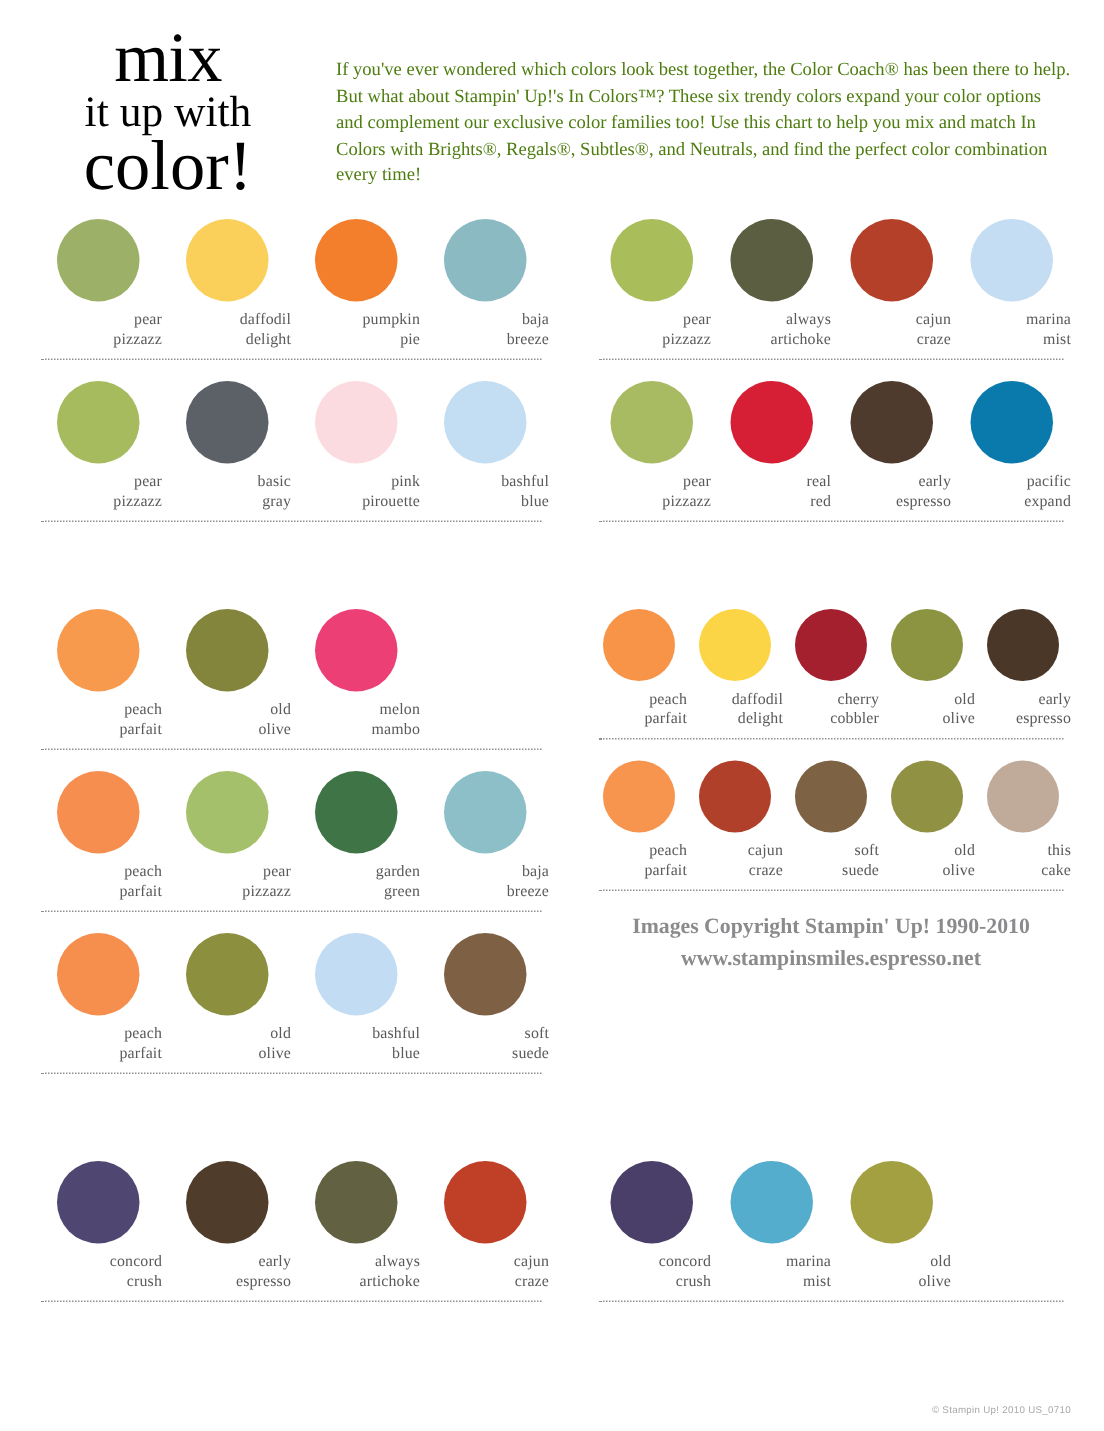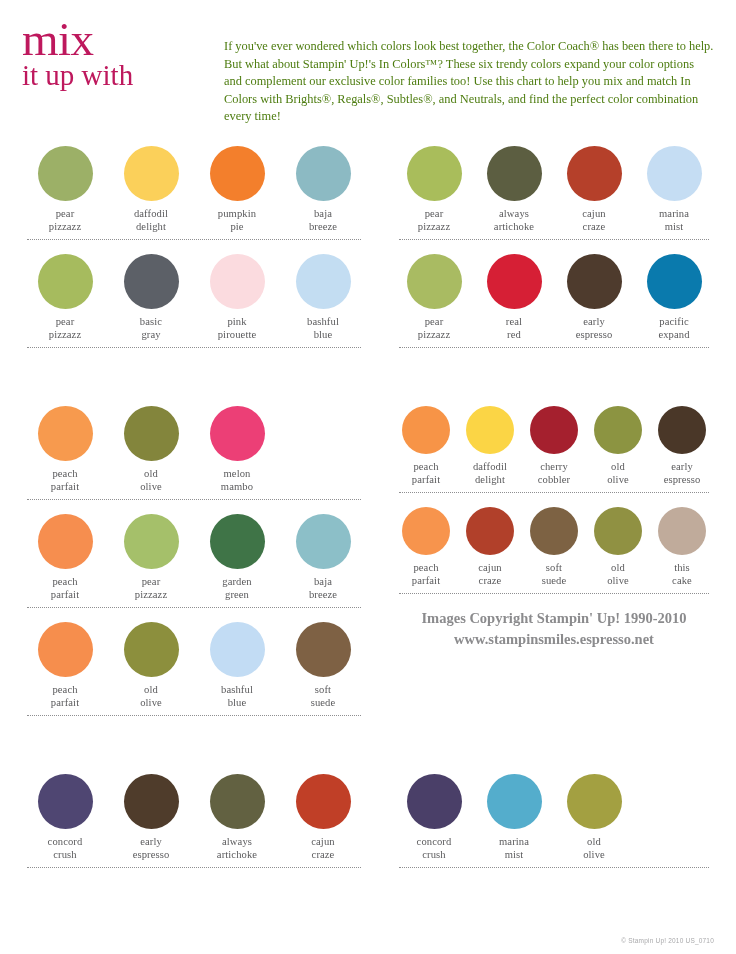--- a/index.html
+++ b/index.html
@@ -20,23 +20,23 @@
   .header {
     display: flex;
     align-items: flex-start;
     padding: 16px 22px 0 22px;
     height: 140px;
     box-sizing: border-box;
   }
   .title-block {
     width: 180px;
     flex: 0 0 180px;
-    text-align: left;
+    text-align: center;
     padding-right: 8px;
-    color: #be185d;
+    color: #000000;
     font-family: "Liberation Serif", "DejaVu Serif", serif;
     line-height: 0.92;
     padding-top: 2px;
   }
   .title-line1 {
     font-size: 47px;
     letter-spacing: -0.5px;
     display: block;
   }
   .title-line2 {
@@ -89,21 +89,21 @@
     bottom: 0;
     height: 0;
     border-bottom: 1px dotted #8f8f91;
   }
 
   .swatches {
     display: flex;
     justify-content: flex-start;
   }
   .swatch {
-    text-align: center;
+    text-align: right;
     padding-top: 6px;
   }
   .dot {
     width: 55px;
     height: 55px;
     border-radius: 50%;
     margin: 0 auto 7px auto;
     display: block;
   }
   .dot.sm {
@@ -148,20 +148,21 @@
     letter-spacing: 0.2px;
   }
 </style>
 </head>
 <body>
 
 <div class="header">
   <div class="title-block">
     <span class="title-line1">mix</span>
     <span class="title-line2">it up with</span>
+    <span class="title-line3">color!</span>
   </div>
   <div class="intro">If you've ever wondered which colors look best together, the Color Coach® has been there to help. But what about Stampin' Up!'s In Colors™? These six trendy colors expand your color options and complement our exclusive color families too! Use this chart to help you mix and match In Colors with Brights®, Regals®, Subtles®, and Neutrals, and find the perfect color combination every time!</div>
 </div>
 
 <div class="board" id="board">
     <div class="section">
       <div class="col col-left">
         <div class="swatch-row">
           <div class="swatches cols-4">
             <div class="swatch">

